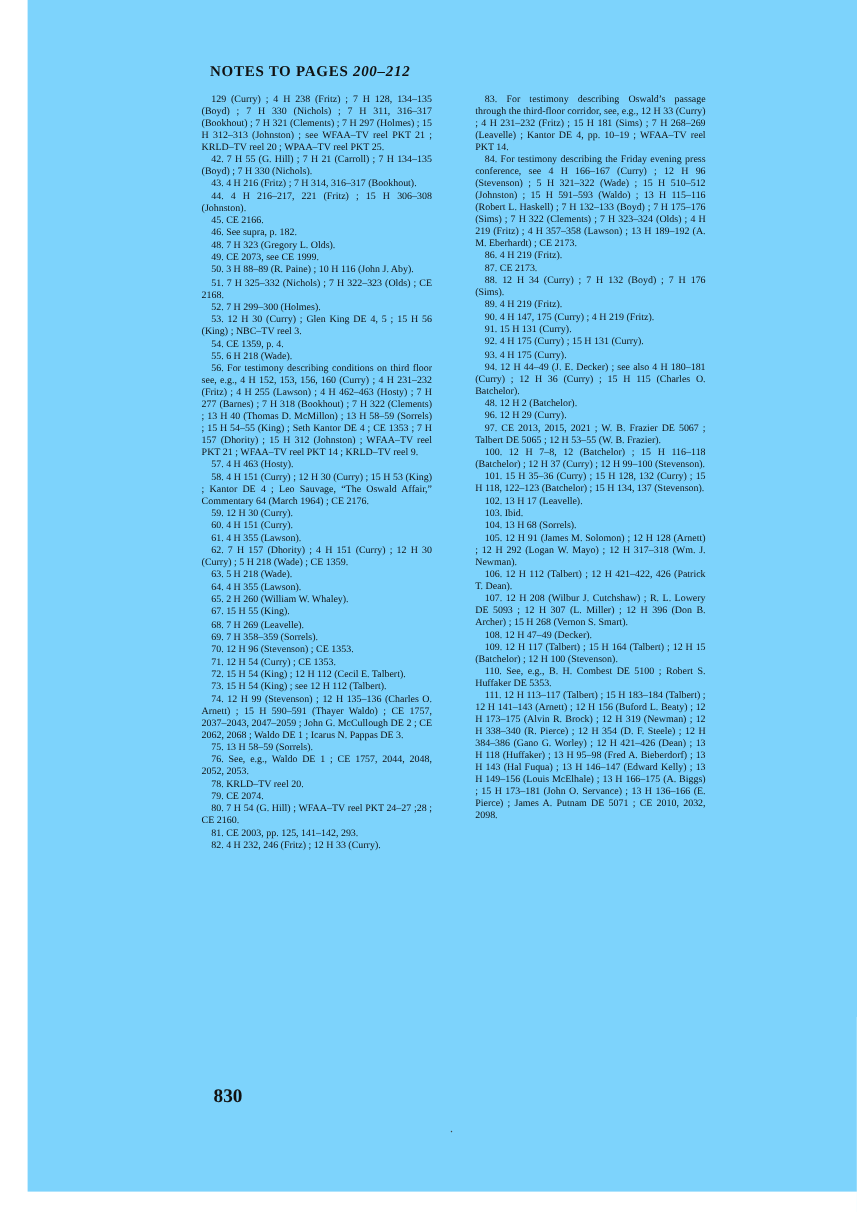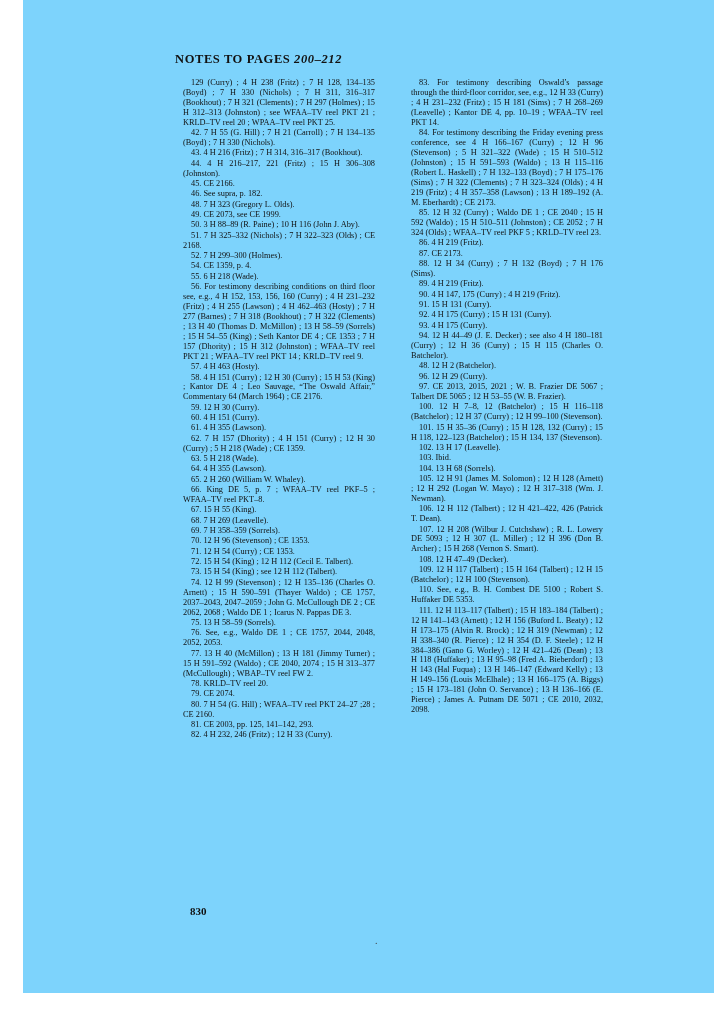--- a/index.html
+++ b/index.html
@@ -30,43 +30,43 @@
     font-size: 12.5px;
     font-weight: bold;
     letter-spacing: 0.6px;
   }
   .running-head .pages {
     font-style: italic;
     font-weight: bold;
   }
   .columns {
     position: absolute;
-    left: 160px;
+    left: 145px;
     top: 78px;
     width: 420px;
     display: flex;
     gap: 36px;
   }
   .col {
     width: 200px;
   }
   .note {
     font-size: 8.3px;
     line-height: 1.2;
     text-align: justify;
     text-indent: 8px;
     margin: 0 0 0.4px 0;
     font-family: "Liberation Serif", serif;
     hyphens: none;
   }
   .folio {
     position: absolute;
-    left: 167px;
+    left: 155px;
     top: 905px;
-    font-size: 11px;
+    font-size: 16px;
     font-weight: bold;
     font-family: "Liberation Serif", serif;
   }
   .dot {
     position: absolute;
     left: 352px;
     top: 935px;
     font-size: 10px;
     color: #444;
   }
@@ -86,54 +86,52 @@
         <p class="note">42. 7 H 55 (G. Hill) ; 7 H 21 (Carroll) ; 7 H 134–135 (Boyd) ; 7 H 330 (Nichols).</p>
         <p class="note">43. 4 H 216 (Fritz) ; 7 H 314, 316–317 (Bookhout).</p>
         <p class="note">44. 4 H 216–217, 221 (Fritz) ; 15 H 306–308 (Johnston).</p>
         <p class="note">45. CE 2166.</p>
         <p class="note">46. See supra, p. 182.</p>
         <p class="note">48. 7 H 323 (Gregory L. Olds).</p>
         <p class="note">49. CE 2073, see CE 1999.</p>
         <p class="note">50. 3 H 88–89 (R. Paine) ; 10 H 116 (John J. Aby).</p>
         <p class="note">51. 7 H 325–332 (Nichols) ; 7 H 322–323 (Olds) ; CE 2168.</p>
         <p class="note">52. 7 H 299–300 (Holmes).</p>
+        <p class="note">53. 12 H 30 (Curry) ; Glen King DE 4, 5 ; 15 H 56 (King) ; NBC–TV reel 3.</p>
         <p class="note">54. CE 1359, p. 4.</p>
         <p class="note">55. 6 H 218 (Wade).</p>
         <p class="note">56. For testimony describing conditions on third floor see, e.g., 4 H 152, 153, 156, 160 (Curry) ; 4 H 231–232 (Fritz) ; 4 H 255 (Lawson) ; 4 H 462–463 (Hosty) ; 7 H 277 (Barnes) ; 7 H 318 (Bookhout) ; 7 H 322 (Clements) ; 13 H 40 (Thomas D. McMillon) ; 13 H 58–59 (Sorrels) ; 15 H 54–55 (King) ; Seth Kantor DE 4 ; CE 1353 ; 7 H 157 (Dhority) ; 15 H 312 (Johnston) ; WFAA–TV reel PKT 21 ; WFAA–TV reel PKT 14 ; KRLD–TV reel 9.</p>
         <p class="note">57. 4 H 463 (Hosty).</p>
         <p class="note">58. 4 H 151 (Curry) ; 12 H 30 (Curry) ; 15 H 53 (King) ; Kantor DE 4 ; Leo Sauvage, “The Oswald Affair,” Commentary 64 (March 1964) ; CE 2176.</p>
         <p class="note">59. 12 H 30 (Curry).</p>
         <p class="note">60. 4 H 151 (Curry).</p>
         <p class="note">61. 4 H 355 (Lawson).</p>
         <p class="note">62. 7 H 157 (Dhority) ; 4 H 151 (Curry) ; 12 H 30 (Curry) ; 5 H 218 (Wade) ; CE 1359.</p>
         <p class="note">63. 5 H 218 (Wade).</p>
         <p class="note">64. 4 H 355 (Lawson).</p>
         <p class="note">65. 2 H 260 (William W. Whaley).</p>
-        <p class="note">66. King DE 5, p. 7 ; WFAA–TV reel PKF–5 ; WFAA–TV reel PKT–8.</p>
         <p class="note">67. 15 H 55 (King).</p>
         <p class="note">68. 7 H 269 (Leavelle).</p>
         <p class="note">69. 7 H 358–359 (Sorrels).</p>
         <p class="note">70. 12 H 96 (Stevenson) ; CE 1353.</p>
         <p class="note">71. 12 H 54 (Curry) ; CE 1353.</p>
         <p class="note">72. 15 H 54 (King) ; 12 H 112 (Cecil E. Talbert).</p>
         <p class="note">73. 15 H 54 (King) ; see 12 H 112 (Talbert).</p>
         <p class="note">74. 12 H 99 (Stevenson) ; 12 H 135–136 (Charles O. Arnett) ; 15 H 590–591 (Thayer Waldo) ; CE 1757, 2037–2043, 2047–2059 ; John G. McCullough DE 2 ; CE 2062, 2068 ; Waldo DE 1 ; Icarus N. Pappas DE 3.</p>
         <p class="note">75. 13 H 58–59 (Sorrels).</p>
         <p class="note">76. See, e.g., Waldo DE 1 ; CE 1757, 2044, 2048, 2052, 2053.</p>
-        <p class="note">77. 13 H 40 (McMillon) ; 13 H 181 (Jimmy Turner) ; 15 H 591–592 (Waldo) ; CE 2040, 2074 ; 15 H 313–377 (McCullough) ; WBAP–TV reel FW 2.</p>
         <p class="note">78. KRLD–TV reel 20.</p>
         <p class="note">79. CE 2074.</p>
         <p class="note">80. 7 H 54 (G. Hill) ; WFAA–TV reel PKT 24–27 ;28 ; CE 2160.</p>
         <p class="note">81. CE 2003, pp. 125, 141–142, 293.</p>
         <p class="note">82. 4 H 232, 246 (Fritz) ; 12 H 33 (Curry).</p>
       </div>
     <div class="col" id="col1">
         <p class="note">83. For testimony describing Oswald’s passage through the third-floor corridor, see, e.g., 12 H 33 (Curry) ; 4 H 231–232 (Fritz) ; 15 H 181 (Sims) ; 7 H 268–269 (Leavelle) ; Kantor DE 4, pp. 10–19 ; WFAA–TV reel PKT 14.</p>
         <p class="note">84. For testimony describing the Friday evening press conference, see 4 H 166–167 (Curry) ; 12 H 96 (Stevenson) ; 5 H 321–322 (Wade) ; 15 H 510–512 (Johnston) ; 15 H 591–593 (Waldo) ; 13 H 115–116 (Robert L. Haskell) ; 7 H 132–133 (Boyd) ; 7 H 175–176 (Sims) ; 7 H 322 (Clements) ; 7 H 323–324 (Olds) ; 4 H 219 (Fritz) ; 4 H 357–358 (Lawson) ; 13 H 189–192 (A. M. Eberhardt) ; CE 2173.</p>
-        <p class="note">85. 12 H 32 (Curry) ; Waldo DE 1 ; CE 2040 ; 15 H 592 (Waldo) ; 15 H 510–511 (Johnston) ; CE 2052 ; 7 H 324 (Olds) ; WFAA–TV reel PKF 5 ; KRLD–TV reel 23.</p>
         <p class="note">86. 4 H 219 (Fritz).</p>
         <p class="note">87. CE 2173.</p>
         <p class="note">88. 12 H 34 (Curry) ; 7 H 132 (Boyd) ; 7 H 176 (Sims).</p>
         <p class="note">89. 4 H 219 (Fritz).</p>
         <p class="note">90. 4 H 147, 175 (Curry) ; 4 H 219 (Fritz).</p>
         <p class="note">91. 15 H 131 (Curry).</p>
         <p class="note">92. 4 H 175 (Curry) ; 15 H 131 (Curry).</p>
         <p class="note">93. 4 H 175 (Curry).</p>
         <p class="note">94. 12 H 44–49 (J. E. Decker) ; see also 4 H 180–181 (Curry) ; 12 H 36 (Curry) ; 15 H 115 (Charles O. Batchelor).</p>
         <p class="note">48. 12 H 2 (Batchelor).</p>

